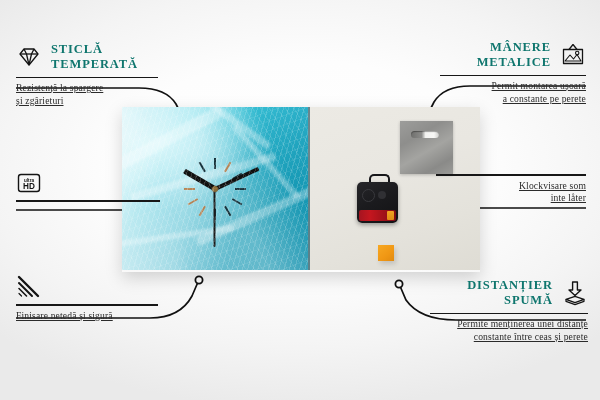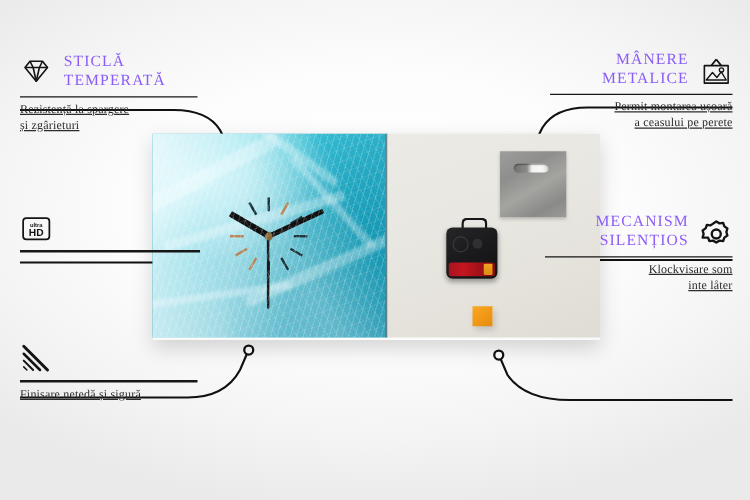--- a/index.html
+++ b/index.html
@@ -115,31 +115,31 @@
   .spacer{
     position:absolute;left:68px;top:138px;width:16px;height:16px;
     background:linear-gradient(140deg,#f7a823 0%,#f09714 60%,#e08a10 100%);
     box-shadow:2px 3px 5px rgba(0,0,0,.14);
   }
 
   
   .callout{position:absolute;}
   .co-head{display:flex;align-items:center;gap:9px;}
   .co-title{
-    font-weight:400;font-size:12.5px;letter-spacing:.9px;line-height:1.22;
-    text-transform:uppercase;white-space:pre-line;color:#8b5cf6;
+    font-weight:700;font-size:12.5px;letter-spacing:.9px;line-height:1.22;
+    text-transform:uppercase;white-space:pre-line;color:#0f766e;
   }
   .co-rule{height:1.6px;background:#171717;margin:4px 0 4px 0;}
   .co-sub{
     font-size:9.6px;line-height:1.32;color:#2b2b2b;white-space:pre-line;letter-spacing:.15px;text-decoration:underline;
   }
   .left .co-head{justify-content:flex-start;}
   .left .co-title{text-align:left;}
   .left .co-sub{text-align:left;}
-  .right .co-head{justify-content:flex-end;align-items:flex-end;}
+  .right .co-head{justify-content:flex-end;}
   .right .co-title{text-align:right;}
   .right .co-sub{text-align:right;}
 
   .ic{flex:0 0 auto;width:26px;height:26px;display:block;}
   .ic svg{display:block;width:26px;height:26px;}
 
   
   .wires{position:absolute;inset:0;pointer-events:none;}
 
   
@@ -316,35 +316,41 @@
           <path d="M13 2.5 L9 7.5 M13 2.5 L17 7.5"></path>
           <rect x="3.5" y="7.5" width="19" height="14"></rect>
           <path d="M5 19 L10 13 L13.5 17 L17 12.5 L21 19 Z" stroke-width="1.1"></path>
           <circle cx="17.2" cy="11" r="1.7" stroke-width="1.1"></circle>
         </g>
           </svg>
       </span>
     </div>
     <div class="co-rule"></div>
     <div class="co-sub">Permit montarea ușoară
-a ceasului pe perete</div>
+a constante pe perete</div>
   </div>
 
   <div class="callout right" id="c-mech">
-    <div class="co-head">
-      <span class="co-title">MECANISM
-SILENȚIOS</span>
-      <span class="ic">
-        <svg viewBox="0 0 26 26">
-            <g fill="none" stroke="#141414" stroke-width="1.9" stroke-linejoin="round">
-          <path d="M13 2.2 l2.6 1.5 2.9-.4 1 2.8 2.4 1.7-.8 2.8.8 2.8-2.4 1.7-1 2.8-2.9-.4-2.6 1.5-2.6-1.5-2.9.4-1-2.8L2.1 15l.8-2.8-.8-2.8 2.4-1.7 1-2.8 2.9.4z"></path>
-          <circle cx="13" cy="12.2" r="3.6"></circle>
+    <div class="co-rule"></div>
+    <div class="co-sub">Klockvisare som
+inte låter</div>
+  </div>
+
+  <div class="callout right" id="c-spacer">
+    <div class="co-head">
+      <span class="co-title">DISTANȚIER
+SPUMĂ</span>
+      <span class="ic">
+        <svg viewBox="0 0 26 26">
+            <g fill="none" stroke="#141414" stroke-width="1.4" stroke-linejoin="round">
+          <path d="M10.6 2 H15.4 V10 H19 L13 15.4 L7 10 H10.6 Z"></path>
+          <path d="M13 16.4 L22 19.4 L13 22.6 L4 19.4 Z"></path>
+          <path d="M4 19.4 v2 L13 24.6 L22 21.4 v-2" stroke-width="1.2"></path>
         </g>
           </svg>
       </span>
     </div>
     <div class="co-rule"></div>
-    <div class="co-sub">Klockvisare som
-inte låter</div>
-  </div>
-
+    <div class="co-sub">Permite menținerea unei distanțe
+constante între ceas și perete</div>
+  </div>
 
 </div>
 
 </body></html>

